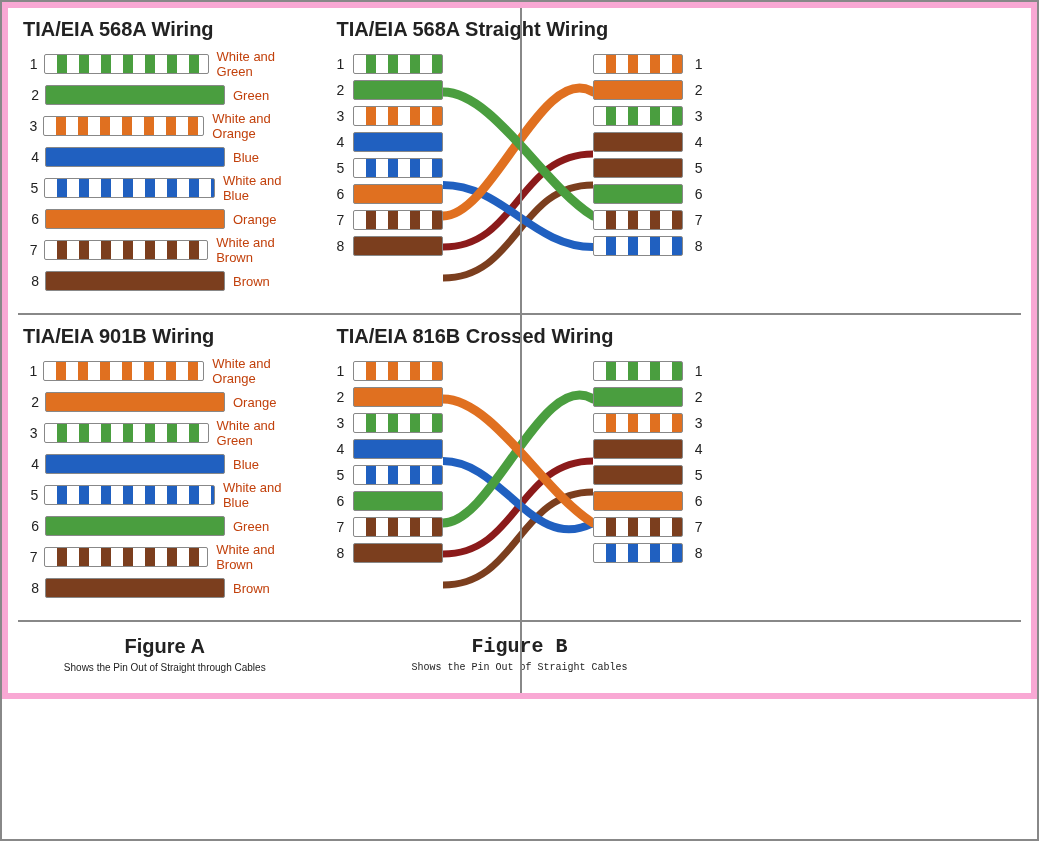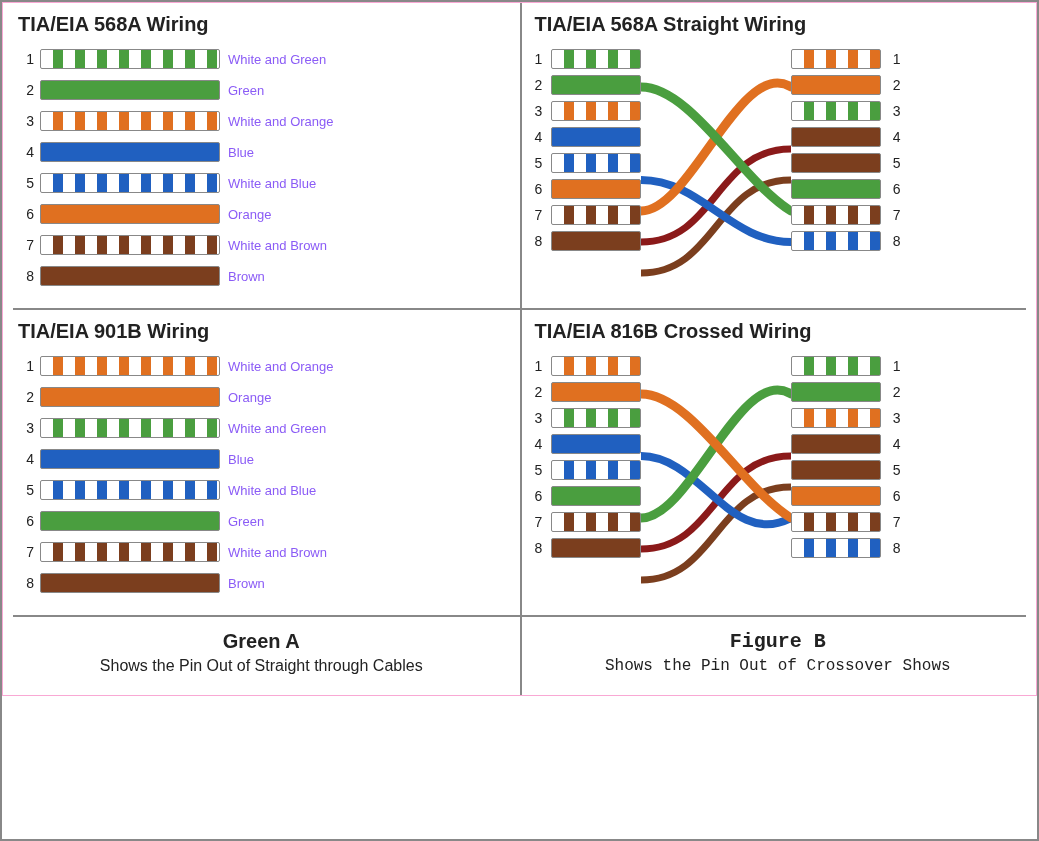--- a/index.html
+++ b/index.html
@@ -37,21 +37,21 @@
       height: 20px;
       border: 1.5px solid #888;
       border-radius: 2px;
       display: flex;
       align-items: center;
       overflow: hidden;
       margin-right: 8px;
     }
     .wire-label {
       font-size: 13px;
-      color: #8b5cf6;
+      color: #c2410c;
     }
     
     .solid-green { background: #4a9e3f; }
     .solid-orange { background: #e07020; }
     .solid-blue { background: #2060c0; }
     .solid-brown { background: #7b3e1e; }
     
     .stripe-white-green {
       background: repeating-linear-gradient(90deg, #fff 0px, #fff 12px, #4a9e3f 12px, #4a9e3f 22px, #fff 22px, #fff 34px, #4a9e3f 34px, #4a9e3f 44px, #fff 44px, #fff 56px, #4a9e3f 56px, #4a9e3f 66px, #fff 66px, #fff 78px, #4a9e3f 78px, #4a9e3f 88px, #fff 88px, #fff 100px, #4a9e3f 100px, #4a9e3f 110px);
     }
@@ -74,21 +74,21 @@
     }
     .figure-label {
       text-align: center;
       font-size: 20px;
       font-weight: bold;
       color: #222;
       padding: 8px 0 4px;
     }
     .figure-desc {
       text-align: center;
-      font-size: 16px;
+      font-size: 10px;
       color: #222;
       padding-bottom: 10px;
     }
     .crossed-pin-row {
       display: flex;
       align-items: center;
       height: 26px;
     }
     .crossed-pin-label {
       font-size: 14px;
@@ -98,22 +98,22 @@
     .crossed-pin-bar {
       width: 90px;
       height: 20px;
       border: 1.5px solid #888;
       border-radius: 2px;
     }
 
     
     .panels-wrapper {
       display: grid;
-      grid-template-columns: 1fr 1fr;
-      border: 1px solid #f9a8d4;
+      grid-template-columns: 1fr 1fr 1fr;
+      border: 6px solid #f9a8d4;
       position: relative;
     }
     .panel-divider {
       position: absolute;
       left: 50%;
       top: 0;
       bottom: 0;
       width: 2px;
       background: #888;
     }
@@ -381,21 +381,21 @@
               <span class="crossed-pin-label" style="text-align: right; margin-left: 4px;">8</span>
             </div>
           </div>
         </div>
       </div>
   </div>
 
   <hr class="divider-h" style="grid-column:1/-1;">
 
   <div style="padding:5px 0 10px; text-align:center;">
-    <div class="figure-label">Green A</div>
+    <div class="figure-label">Figure A</div>
     <div class="figure-desc">Shows the Pin Out of Straight through Cables</div>
   </div>
   <div style="padding:5px 0 10px; text-align:center;font-family:Liberation Mono, monospace;">
     <div class="figure-label">Figure B</div>
-    <div class="figure-desc">Shows the Pin Out of Crossover Shows</div>
+    <div class="figure-desc">Shows the Pin Out of Straight Cables</div>
   </div>
 
 </div>
 
 </body></html>

